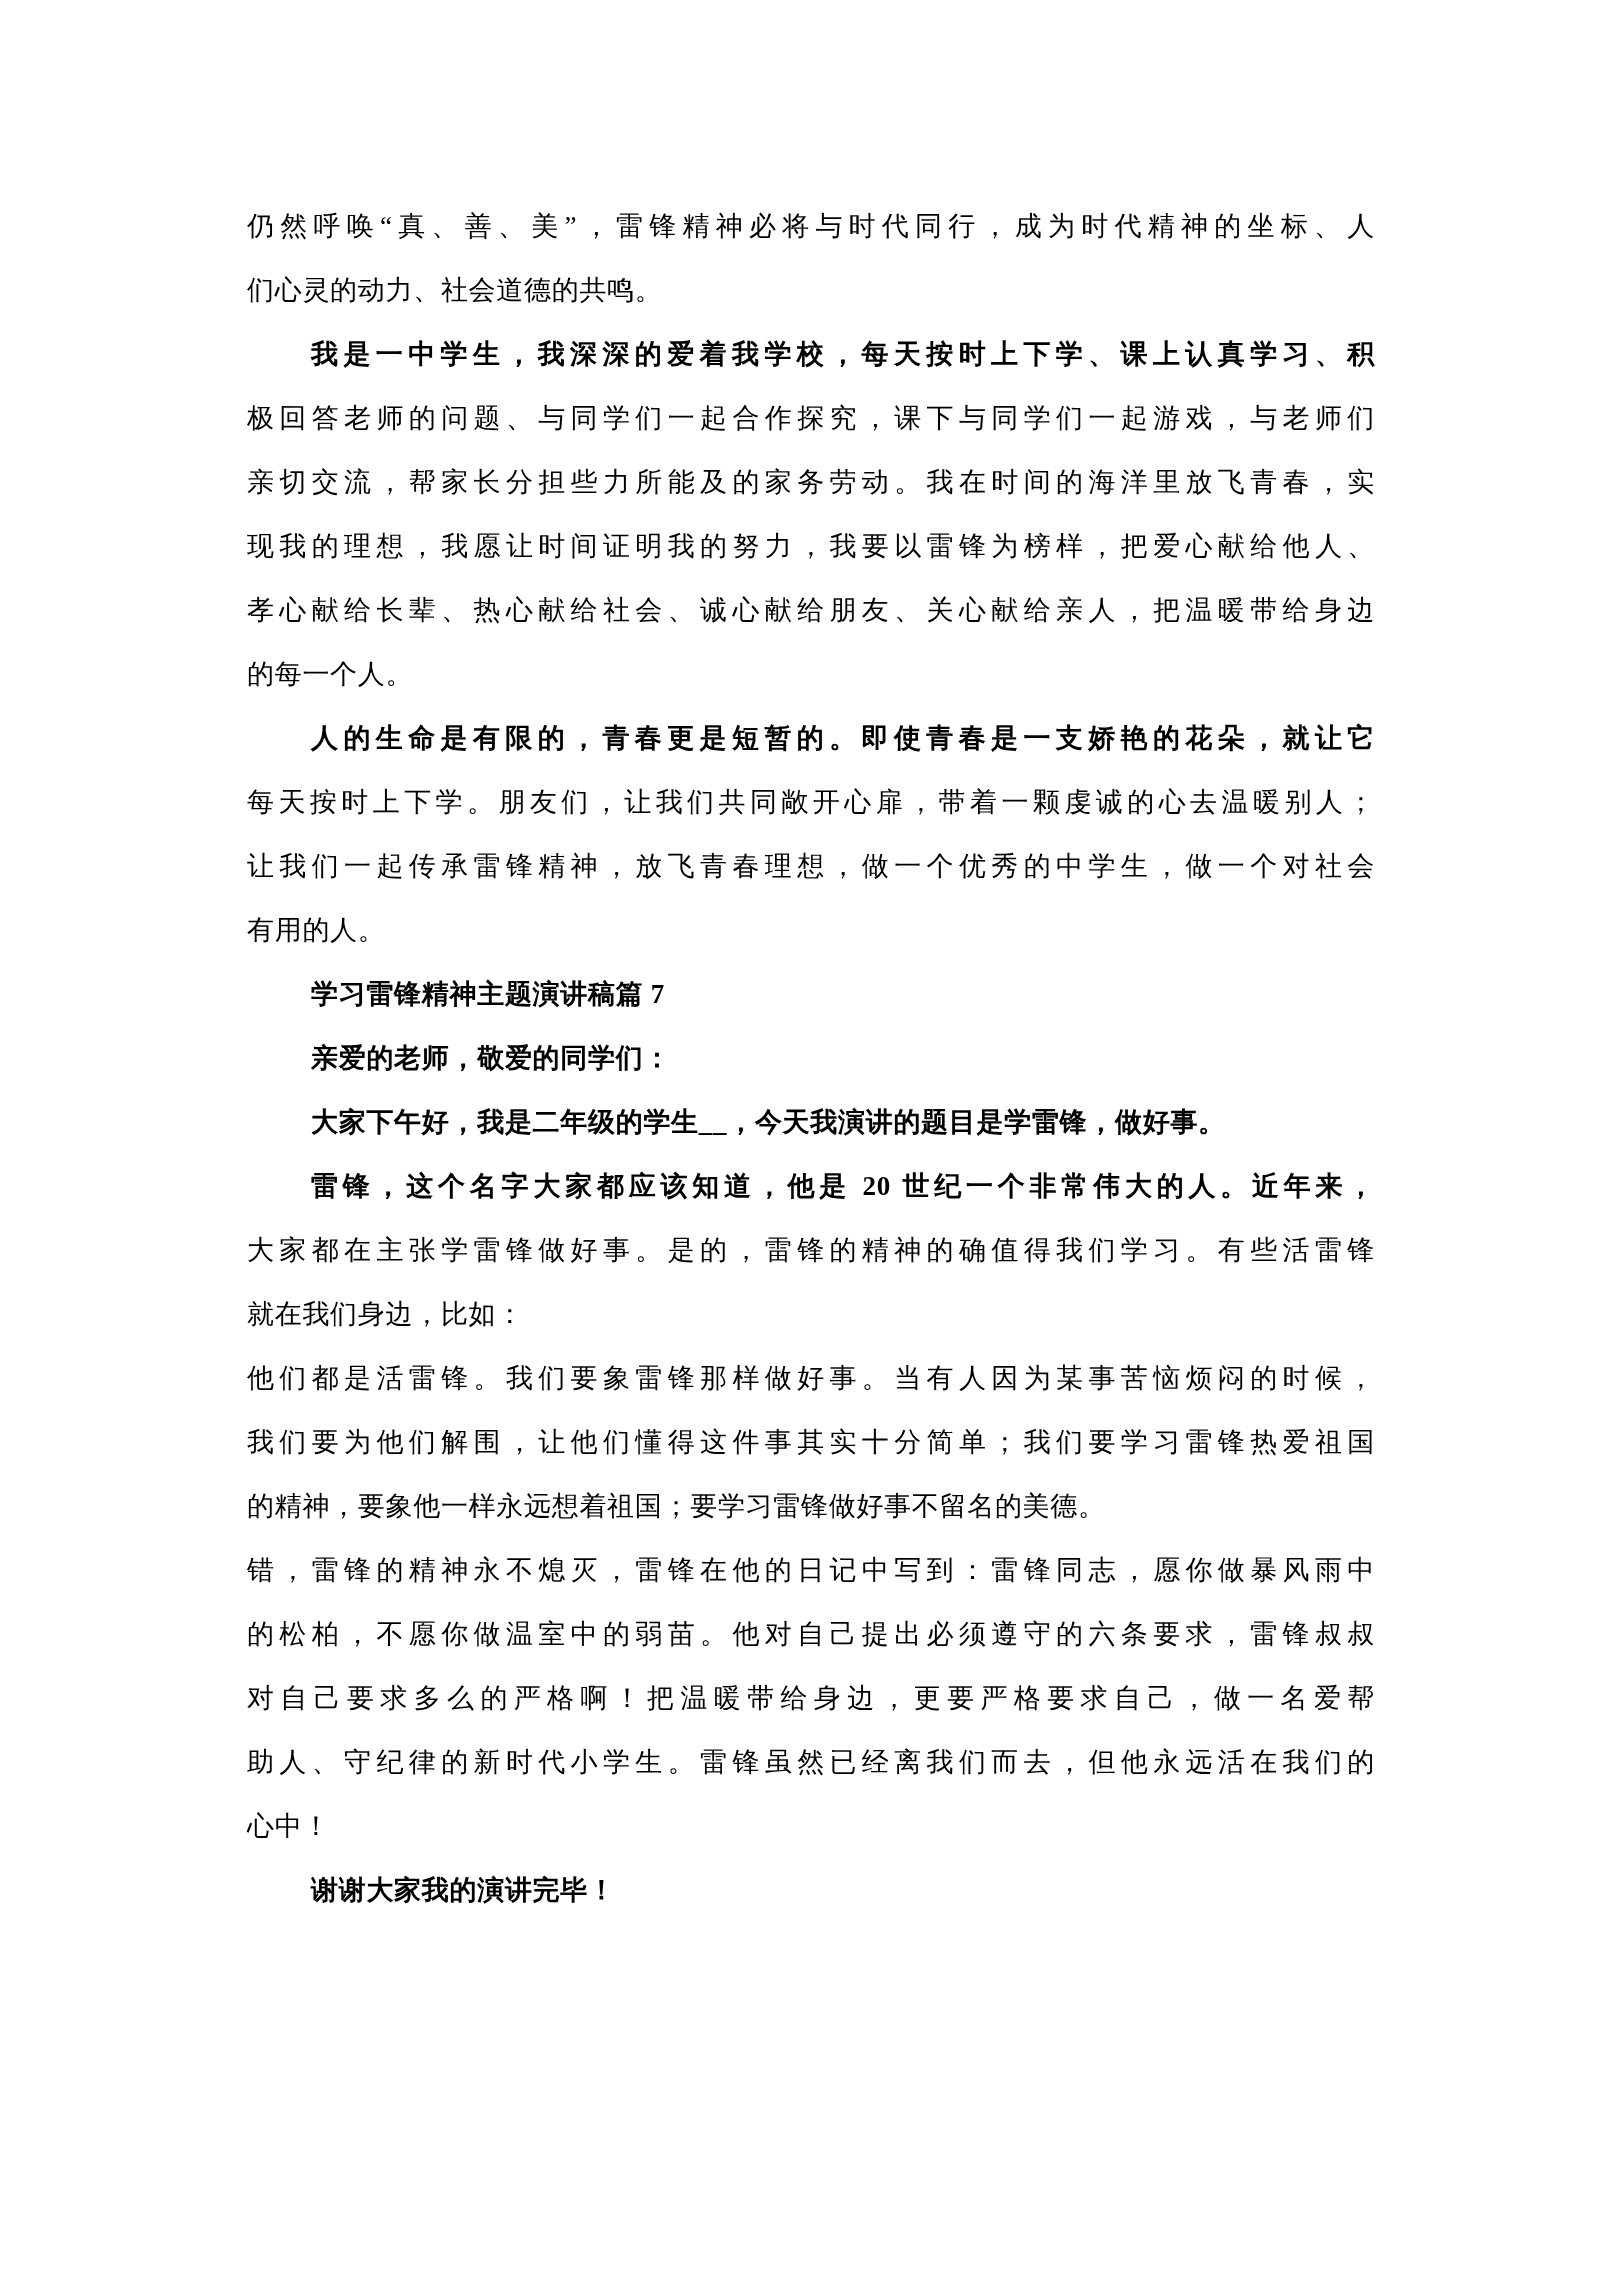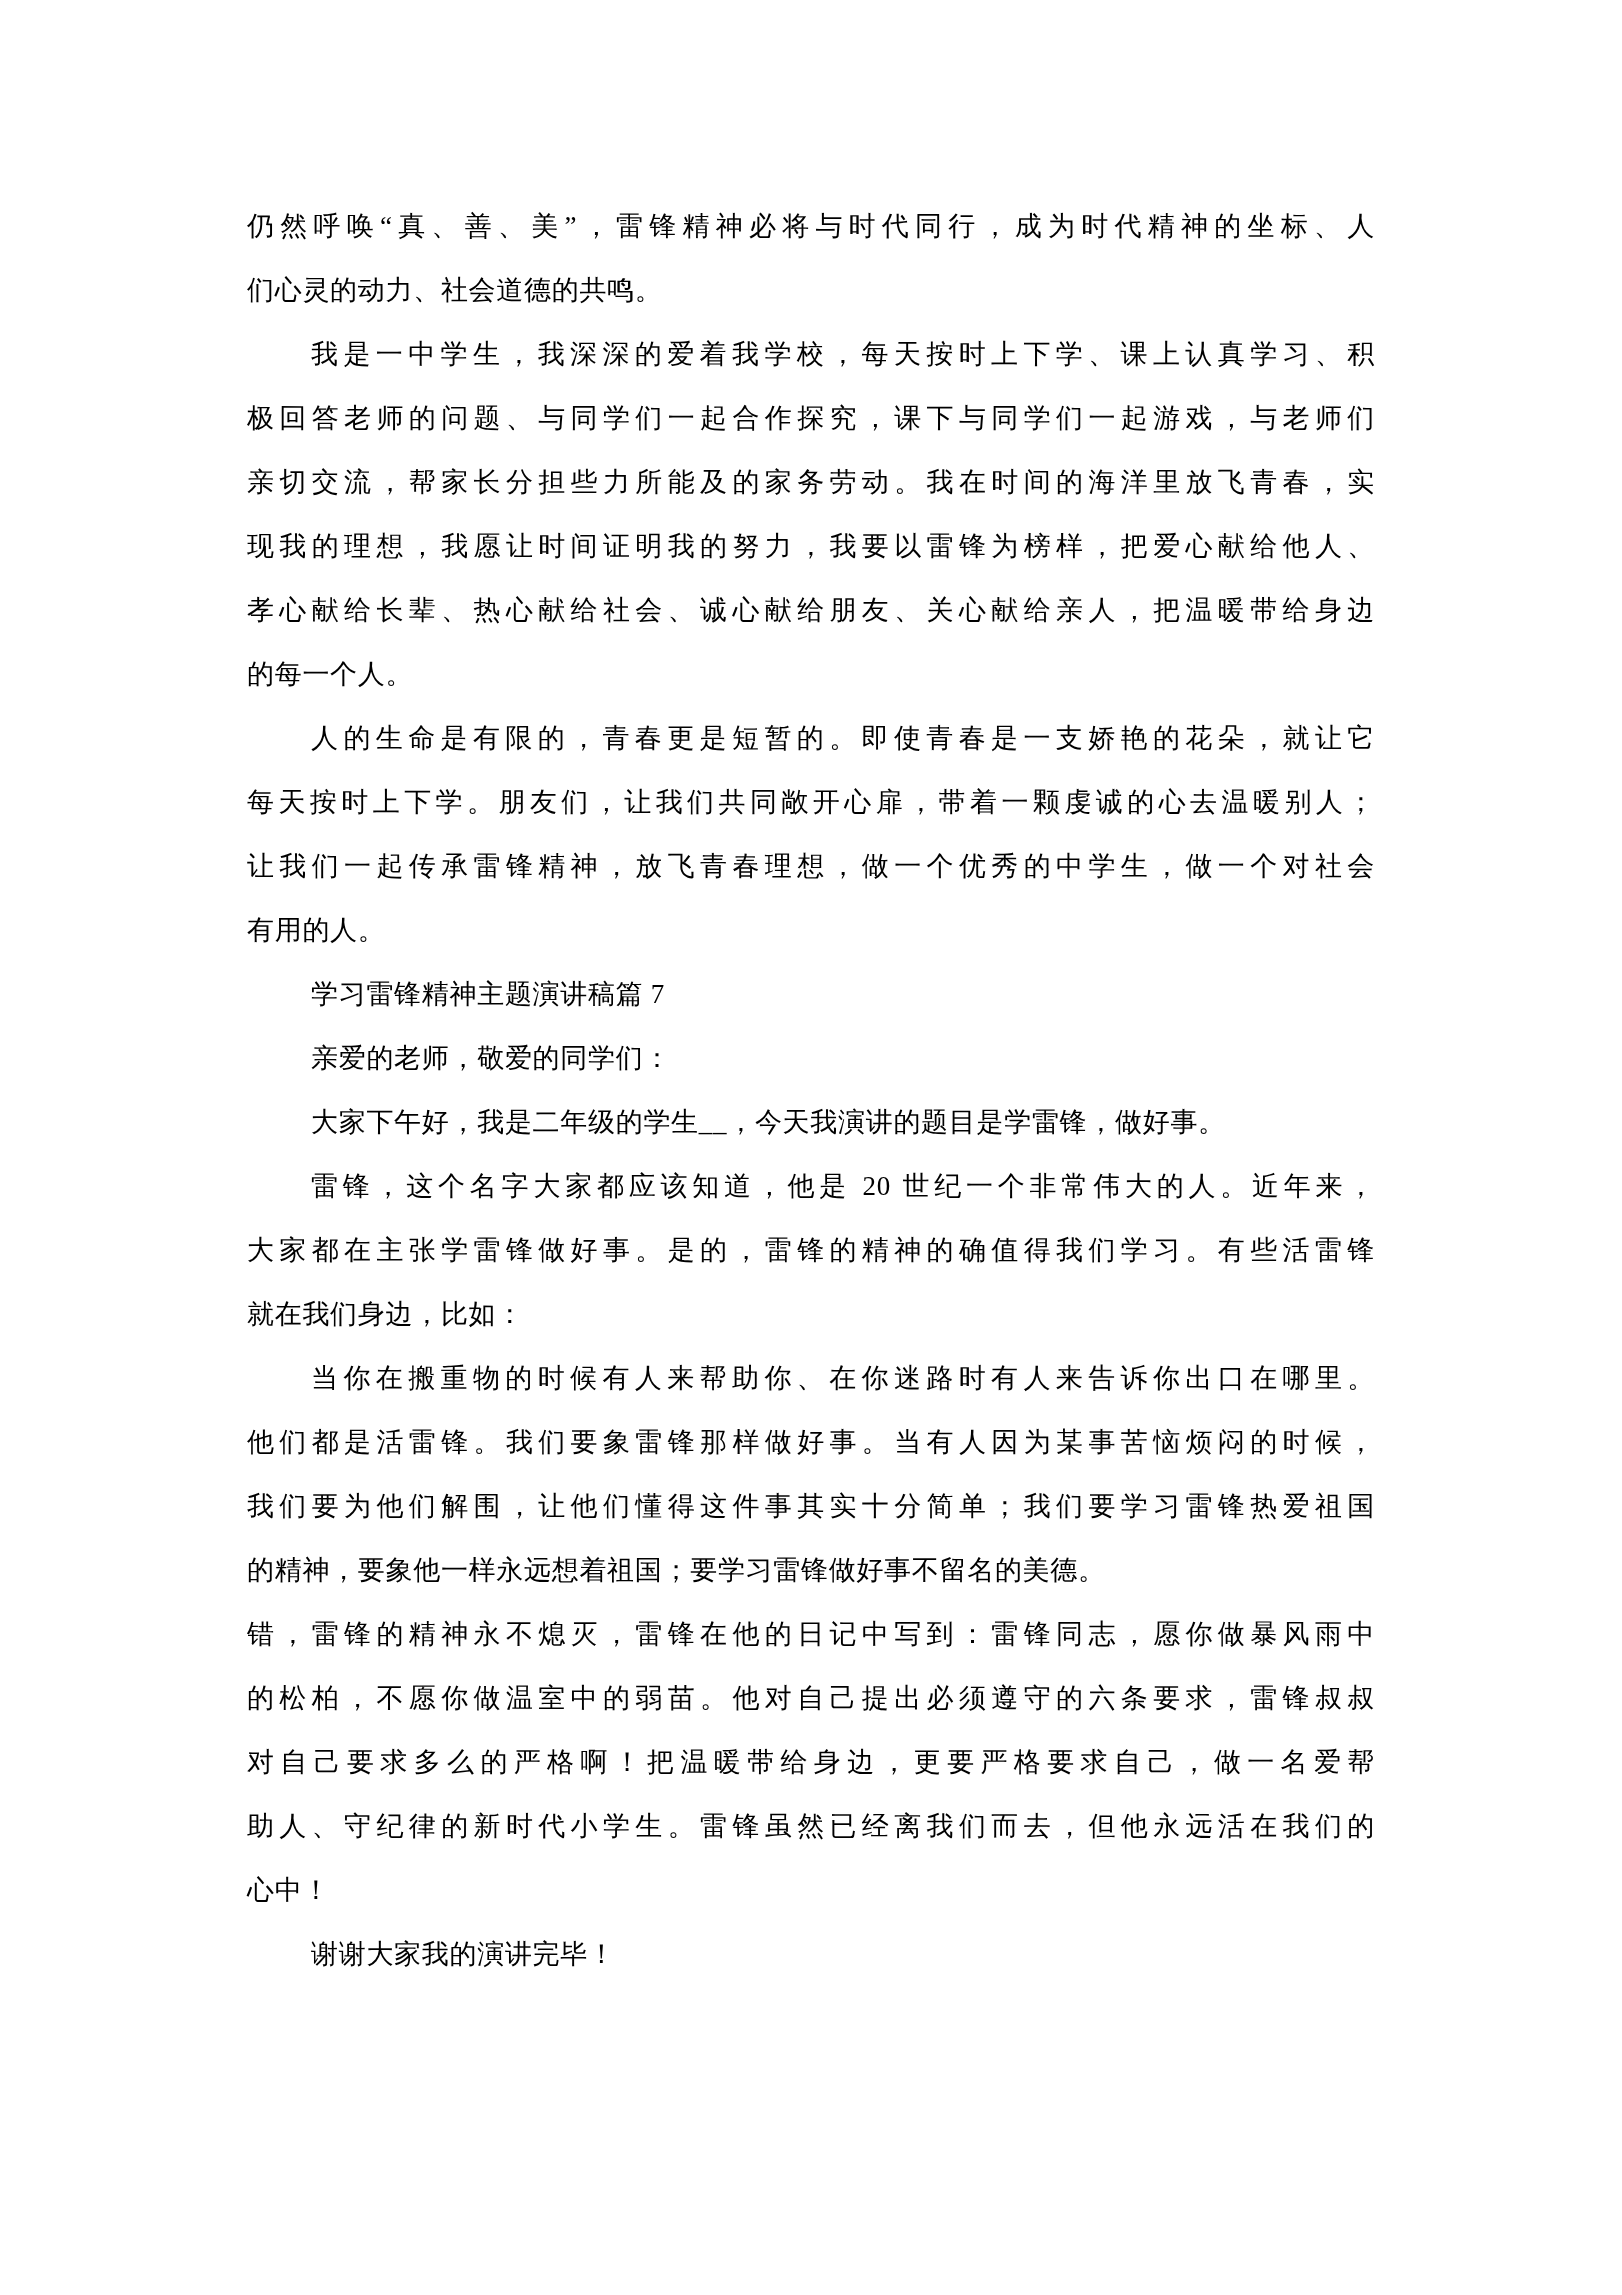--- a/index.html
+++ b/index.html
@@ -30,20 +30,21 @@
     text-align: left;
   }
   
   .fill {
     text-align: justify;
     text-align-last: justify;
   }
   
   .indent {
     padding-left: 64px;
+    font-weight: bold;
   }
 </style>
 </head>
 <body>
 
 <div class="doc">
   <div class="line fill">仍然呼唤“真、善、美”，雷锋精神必将与时代同行，成为时代精神的坐标、人</div>
   <div class="line">们心灵的动力、社会道德的共鸣。</div>
   <div class="line fill indent">我是一中学生，我深深的爱着我学校，每天按时上下学、课上认真学习、积</div>
   <div class="line fill">极回答老师的问题、与同学们一起合作探究，课下与同学们一起游戏，与老师们</div>
@@ -54,21 +55,20 @@
   <div class="line fill indent">人的生命是有限的，青春更是短暂的。即使青春是一支娇艳的花朵，就让它</div>
   <div class="line fill">每天按时上下学。朋友们，让我们共同敞开心扉，带着一颗虔诚的心去温暖别人；</div>
   <div class="line fill">让我们一起传承雷锋精神，放飞青春理想，做一个优秀的中学生，做一个对社会</div>
   <div class="line">有用的人。</div>
   <div class="line indent">学习雷锋精神主题演讲稿篇 7</div>
   <div class="line indent">亲爱的老师，敬爱的同学们：</div>
   <div class="line indent">大家下午好，我是二年级的学生__，今天我演讲的题目是学雷锋，做好事。</div>
   <div class="line fill indent">雷锋，这个名字大家都应该知道，他是 20 世纪一个非常伟大的人。近年来，</div>
   <div class="line fill">大家都在主张学雷锋做好事。是的，雷锋的精神的确值得我们学习。有些活雷锋</div>
   <div class="line">就在我们身边，比如：</div>
-  <div class="line fill indent">当你在搬重物的时候有人来帮助你、在你迷路时有人来告诉你出口在哪里。</div>
   <div class="line fill">他们都是活雷锋。我们要象雷锋那样做好事。当有人因为某事苦恼烦闷的时候，</div>
   <div class="line fill">我们要为他们解围，让他们懂得这件事其实十分简单；我们要学习雷锋热爱祖国</div>
   <div class="line">的精神，要象他一样永远想着祖国；要学习雷锋做好事不留名的美德。</div>
   <div class="line fill">错，雷锋的精神永不熄灭，雷锋在他的日记中写到：雷锋同志，愿你做暴风雨中</div>
   <div class="line fill">的松柏，不愿你做温室中的弱苗。他对自己提出必须遵守的六条要求，雷锋叔叔</div>
   <div class="line fill">对自己要求多么的严格啊！把温暖带给身边，更要严格要求自己，做一名爱帮</div>
   <div class="line fill">助人、守纪律的新时代小学生。雷锋虽然已经离我们而去，但他永远活在我们的</div>
   <div class="line">心中！</div>
   <div class="line indent">谢谢大家我的演讲完毕！</div>
 </div>

